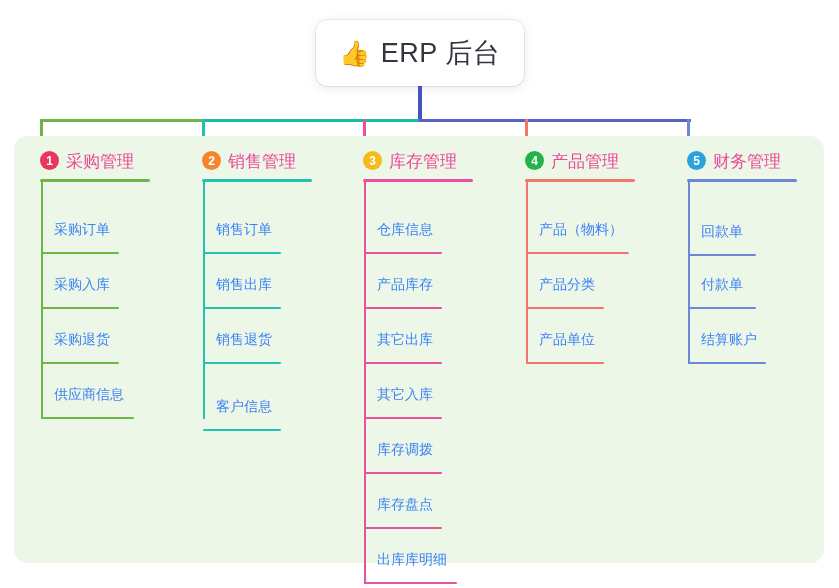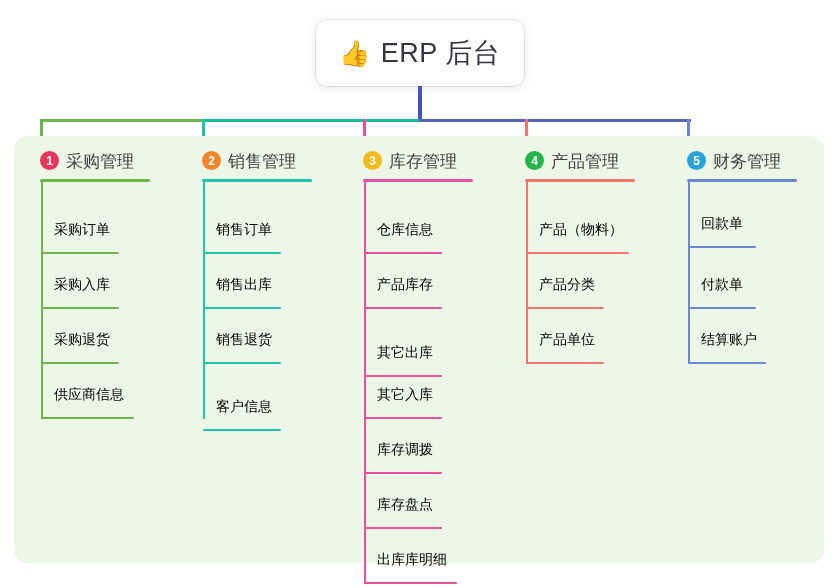--- a/index.html
+++ b/index.html
@@ -94,21 +94,21 @@
     font-size: 12px;
     font-weight: bold;
     display: flex;
     align-items: center;
     justify-content: center;
     line-height: 1;
   }
   .col-title {
     margin-left: 26px;
     font-size: 17px;
-    color: #404040;
+    color: #ec4899;
     white-space: nowrap;
   }
   .col-rule {
     position: absolute;
     left: 24px;
     top: 35px;
     height: 3px;
     border-radius: 2px;
   }
   .col-spine {
@@ -122,21 +122,21 @@
   .child {
     position: absolute;
     left: 25px;
     height: 55px;
   }
   .child-label {
     position: absolute;
     left: 13px;
     top: 22px;
     font-size: 14px;
-    color: #000000;
+    color: #3b82f6;
     white-space: nowrap;
   }
   .child-rule {
     position: absolute;
     left: 0px;
     top: 53px;
     height: 2px;
     border-radius: 1px;
   }
 </style>
@@ -223,21 +223,21 @@
         <div class="col-rule" style="width: 110px; background: rgb(233, 81, 159);"></div>
         <div class="col-spine" style="height: 402px; background: rgb(233, 81, 159);"></div>
         <div class="child" style="top: 55px; width: 84px; text-align: center;">
           <span class="child-label">仓库信息</span>
           <div class="child-rule" style="width: 78px; background: rgb(233, 81, 159);"></div>
         </div>
         <div class="child" style="top: 110px; width: 84px;">
           <span class="child-label">产品库存</span>
           <div class="child-rule" style="width: 78px; background: rgb(233, 81, 159);"></div>
         </div>
-        <div class="child" style="top: 178px; width: 84px;">
+        <div class="child" style="top: 165px; width: 84px;">
           <span class="child-label">其它出库</span>
           <div class="child-rule" style="width: 78px; background: rgb(233, 81, 159);"></div>
         </div>
         <div class="child" style="top: 220px; width: 84px;">
           <span class="child-label">其它入库</span>
           <div class="child-rule" style="width: 78px; background: rgb(233, 81, 159);"></div>
         </div>
         <div class="child" style="top: 275px; width: 84px;">
           <span class="child-label">库存调拨</span>
           <div class="child-rule" style="width: 78px; background: rgb(233, 81, 159);"></div>
@@ -271,21 +271,21 @@
           <div class="child-rule" style="width: 78px; background: rgb(244, 117, 108);"></div>
         </div>
       </div>
       <div class="column" style="left: 663px;">
         <div class="col-header">
           <span class="col-badge" style="background: rgb(41, 163, 220);">5</span>
           <span class="col-title">财务管理</span>
         </div>
         <div class="col-rule" style="width: 110px; background: rgb(108, 134, 216);"></div>
         <div class="col-spine" style="height: 182px; background: rgb(108, 134, 216);"></div>
-        <div class="child" style="top: 49px; width: 74px; text-align: right;">
+        <div class="child" style="top: 57px; width: 74px; text-align: right;">
           <span class="child-label">回款单</span>
           <div class="child-rule" style="width: 68px; background: rgb(108, 134, 216);"></div>
         </div>
         <div class="child" style="top: 110px; width: 74px;">
           <span class="child-label">付款单</span>
           <div class="child-rule" style="width: 68px; background: rgb(108, 134, 216);"></div>
         </div>
         <div class="child" style="top: 165px; width: 84px;">
           <span class="child-label">结算账户</span>
           <div class="child-rule" style="width: 78px; background: rgb(108, 134, 216);"></div>

